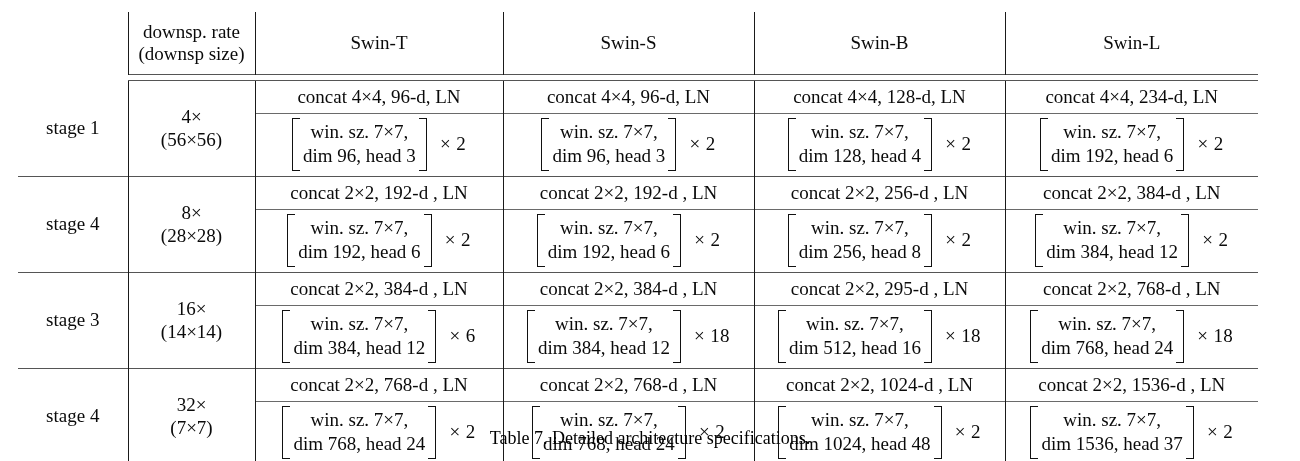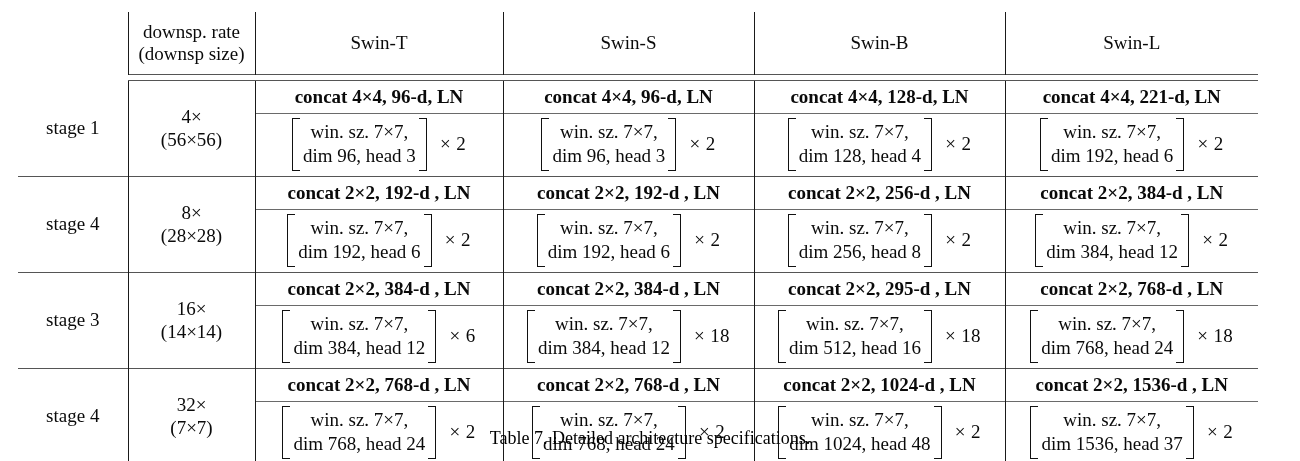--- a/index.html
+++ b/index.html
@@ -55,21 +55,21 @@
 
   
   tr.doublerule td{
     height:5px;
     padding:0;
     border-top:1.4px solid #555555;
     border-bottom:1.4px solid #555555;
   }
   tr.doublerule td.nolead{border-top:none;border-bottom:none;}
 
-  .concat-cell{height:32px;font-weight:bold;}
+  .concat-cell{height:32px;}
   .block-cell {height:62px;}
 
   .stage-cell{font-size:19px;}
   .down-cell{font-size:19px;line-height:1.3;}
 
   
   .blockwrap{
     display:flex;
     align-items:center;
     justify-content:center;
@@ -161,21 +161,21 @@
 
     <tr>
       <td class="stage-cell" rowspan="2">stage 1</td>
       <td class="down-cell vline" rowspan="2">
         <span class="nowrap">4×</span><br>
         <span class="nowrap">(56×56)</span>
       </td>
       <td class="concat-cell vline">concat 4×4, 96-d, LN</td>
       <td class="concat-cell vline">concat 4×4, 96-d, LN</td>
       <td class="concat-cell vline">concat 4×4, 128-d, LN</td>
-      <td class="concat-cell vline">concat 4×4, 221-d, LN</td>
+      <td class="concat-cell vline">concat 4×4, 234-d, LN</td>
     </tr>
     <tr>
       <td class="block-cell vline hrule-thin">
         <div class="blockwrap">
           <span class="bracket">
             <span class="ln">win. sz. 7×7,</span>
             <span class="ln">dim 96, head 3</span>
           </span>
           <span class="mult">× 2</span>
         </div>

